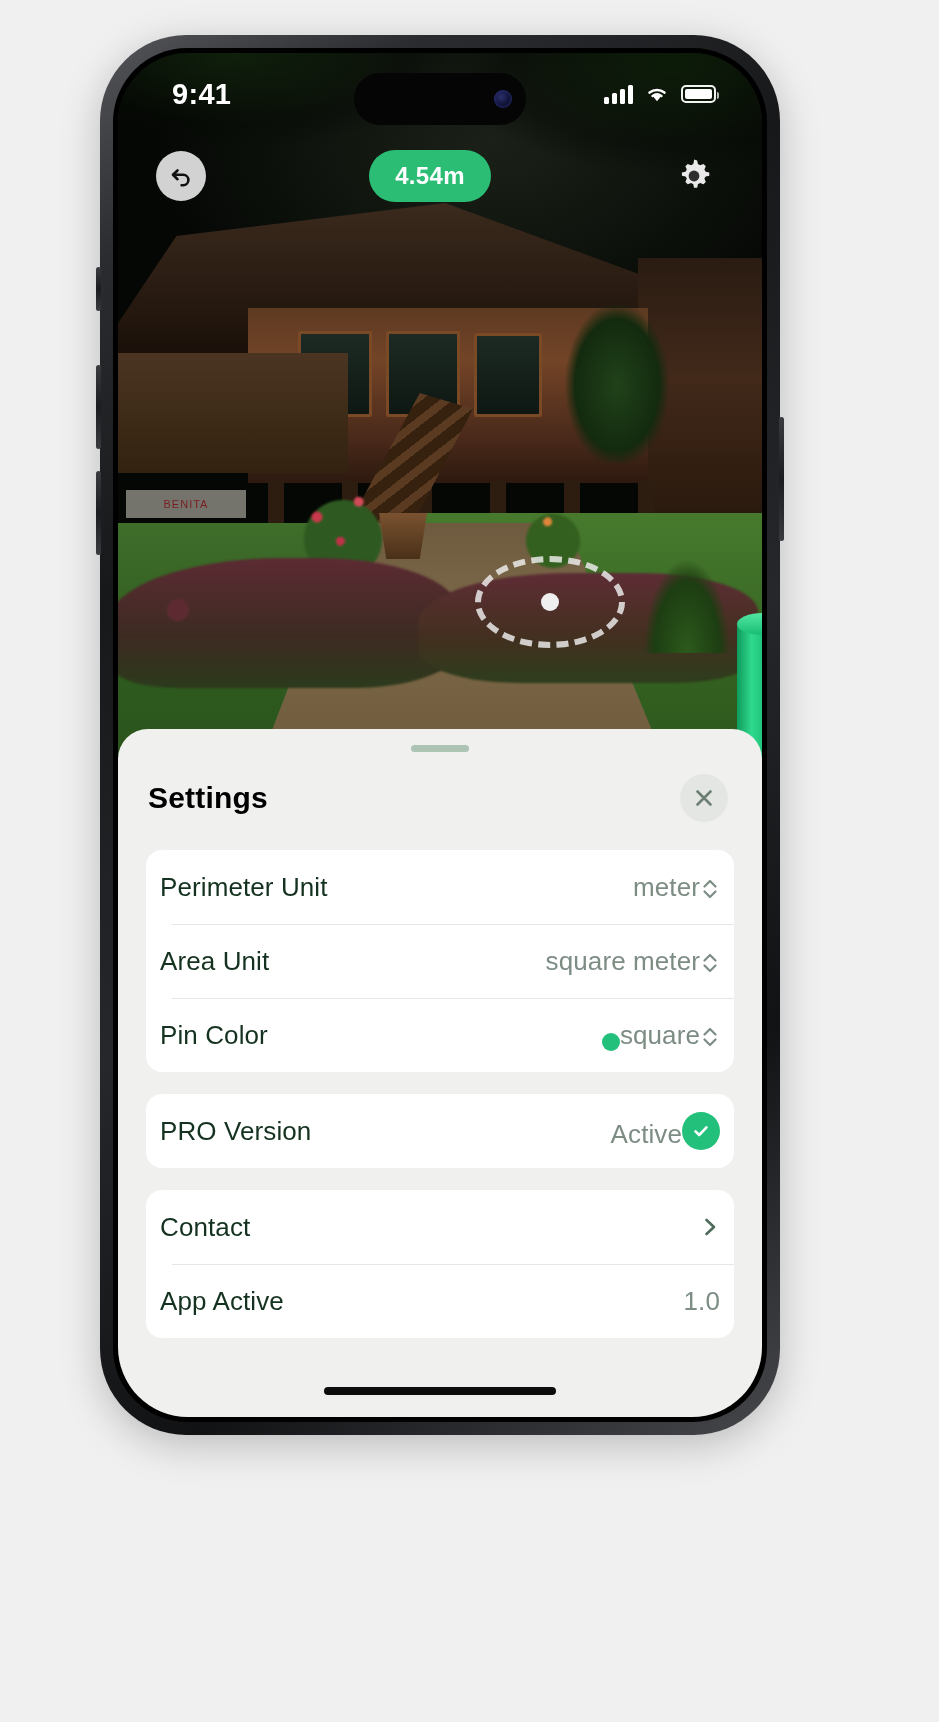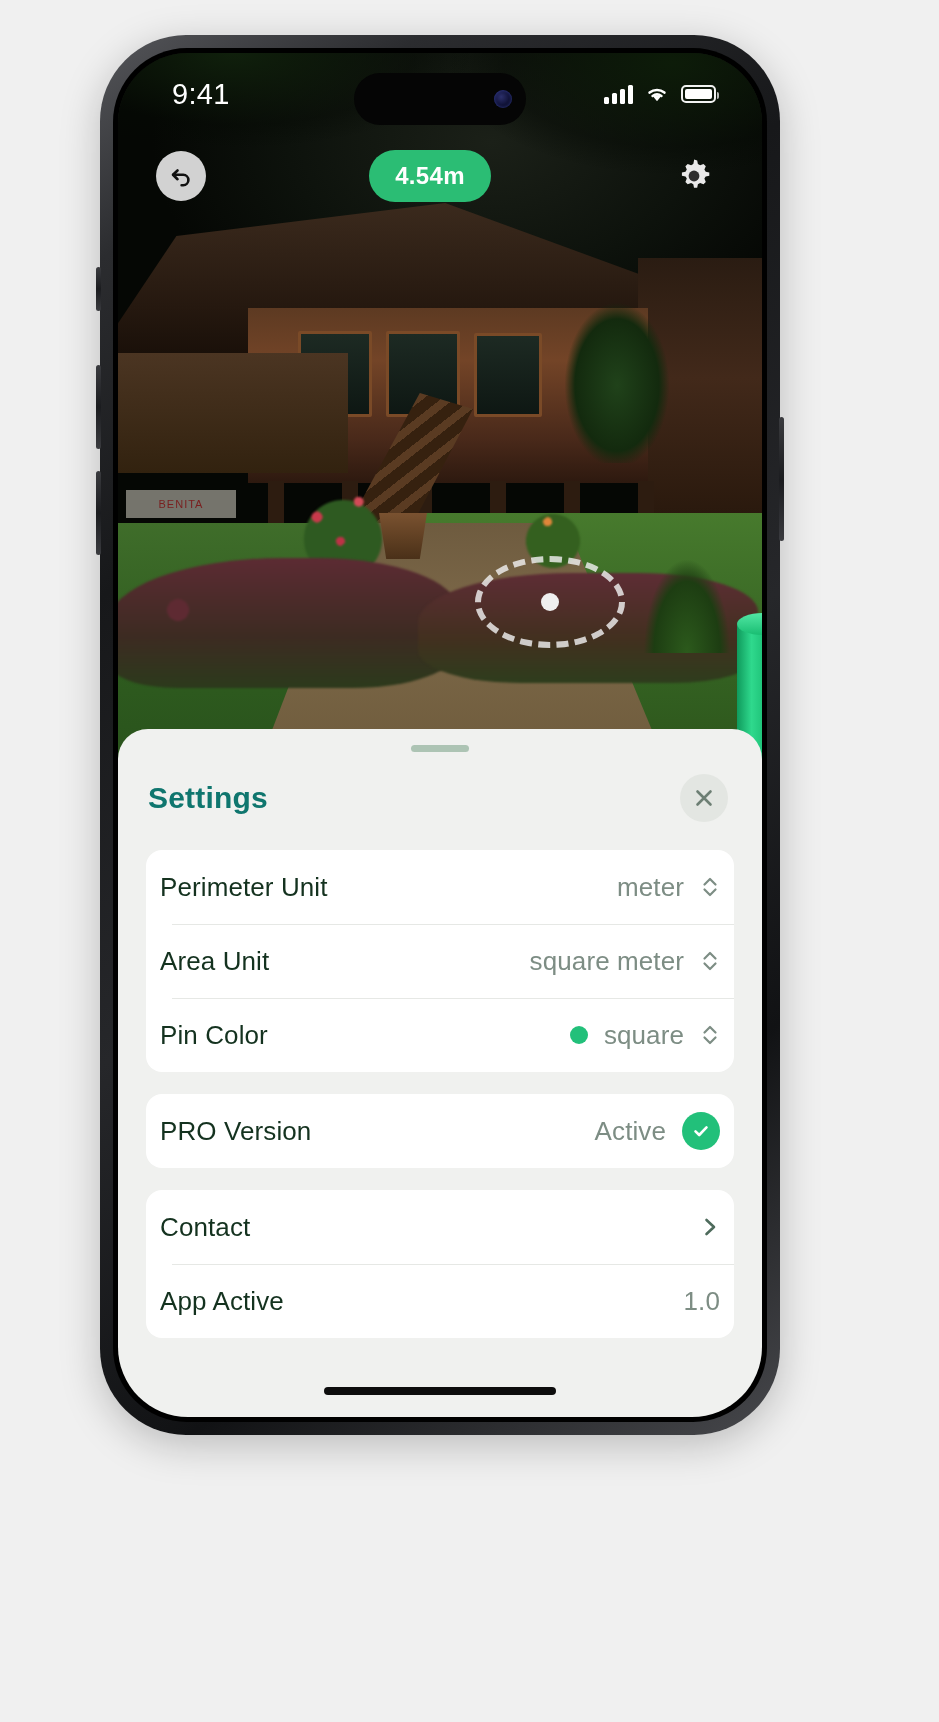--- a/index.html
+++ b/index.html
@@ -146,21 +146,21 @@
                      radial-gradient(circle 55px at 50% 60%, #2e5a21 0 70%, transparent 72%); }
   #fb2 { left:390px; top:440px; width:90px; height:80px;
          background: radial-gradient(circle 8px at 44% 36%, #e0863a 0 55%, transparent 56%),
                      radial-gradient(circle 38px at 50% 60%, #34601f 0 70%, transparent 72%); }
   #planter {
     position:absolute; left:255px; top:460px; width:60px; height:46px;
     background: linear-gradient(180deg,#7a5230,#4a3018);
     clip-path: polygon(10% 0, 90% 0, 78% 100%, 22% 100%);
   }
   #sign {
-    position:absolute; left:8px; top:437px; width:110px; height:28px;
+    position:absolute; left:8px; top:437px; width:120px; height:28px;
     background: rgba(210,205,195,0.55);
     color:#7a1f1f; font-size:11px; letter-spacing:1px;
     display:flex; align-items:center; justify-content:center;
     filter: blur(0.6px);
   }
 
   
   #reticle {
     position: absolute; left: 357px; top: 503px; width: 150px; height: 92px;
   }
@@ -189,21 +189,21 @@
     background: linear-gradient(180deg,#52e7a4 0%, #19bd72 100%);
   }
 
   
   #status-bar {
     position: absolute; left:0; top:0; right:0; height: 64px;
     display:flex; align-items:center; justify-content:space-between;
     padding: 18px 46px 0 54px; z-index: 20;
     color:#fff;
   }
-  #status-time { font-size: 29px; font-weight: 400; letter-spacing:0.3px; }
+  #status-time { font-size: 29px; font-weight: 700; letter-spacing:0.3px; }
   #status-right { display:flex; align-items:center; gap: 10px; }
   .bars { display:flex; align-items:flex-end; gap:3px; height:20px; }
   .bars i { display:block; width:5px; background:#fff; border-radius:1.5px; }
   .bars i:nth-child(1){height:7px;} .bars i:nth-child(2){height:11px;}
   .bars i:nth-child(3){height:15px;} .bars i:nth-child(4){height:19px;}
   #battery {
     width: 35px; height: 18px; border: 2px solid rgba(255,255,255,0.95);
     border-radius: 5px; position: relative; padding:2px;
   }
   #battery::after {
@@ -256,21 +256,21 @@
   }
   #sheet-grabber {
     width: 58px; height: 7px; border-radius: 4px;
     background: #adc4b4; margin: 16px auto 0;
   }
   #sheet-header {
     display:flex; align-items:center; justify-content:space-between;
     padding: 22px 34px 0 30px;
   }
   #sheet-title {
-    font-size: 30px; font-weight: 700; color:#0f766e; letter-spacing:0.2px;
+    font-size: 30px; font-weight: 700; color:#000000; letter-spacing:0.2px;
   }
   #close-button {
     width: 48px; height: 48px; border-radius:50%;
     background: #e3e6e2;
     display:flex; align-items:center; justify-content:center;
   }
   #sheet-body { padding: 28px 28px 0; }
 
   .card {
     background:#fff; border-radius: 16px; margin-bottom: 22px;
@@ -280,21 +280,21 @@
     display:flex; align-items:center; justify-content:space-between;
     padding: 0 14px; height: 74px; position:relative;
   }
   .row + .row::before {
     content:''; position:absolute; left:26px; right:0; top:0;
     height:1px; background:#e6e8e5;
   }
   .row-label {
     font-size: 26px; color:#14321f; font-weight:400; letter-spacing:0.1px;
   }
-  .row-right { display:flex; align-items:center; gap: 16px; }
+  .row-right { display:flex; align-items:flex-end; gap: 0; }
   .row-value {
     font-size: 26px; color:#7d8d84; letter-spacing:0.1px;
   }
   .color-swatch { width:18px; height:18px; border-radius:50%; background:#22c07a; }
   .stepper-icon { display:flex; }
   .chevron-right-icon { display:flex; }
   .check-badge {
     width: 38px; height: 38px; border-radius:50%; background:#22c07a;
     display:flex; align-items:center; justify-content:center;
   }

